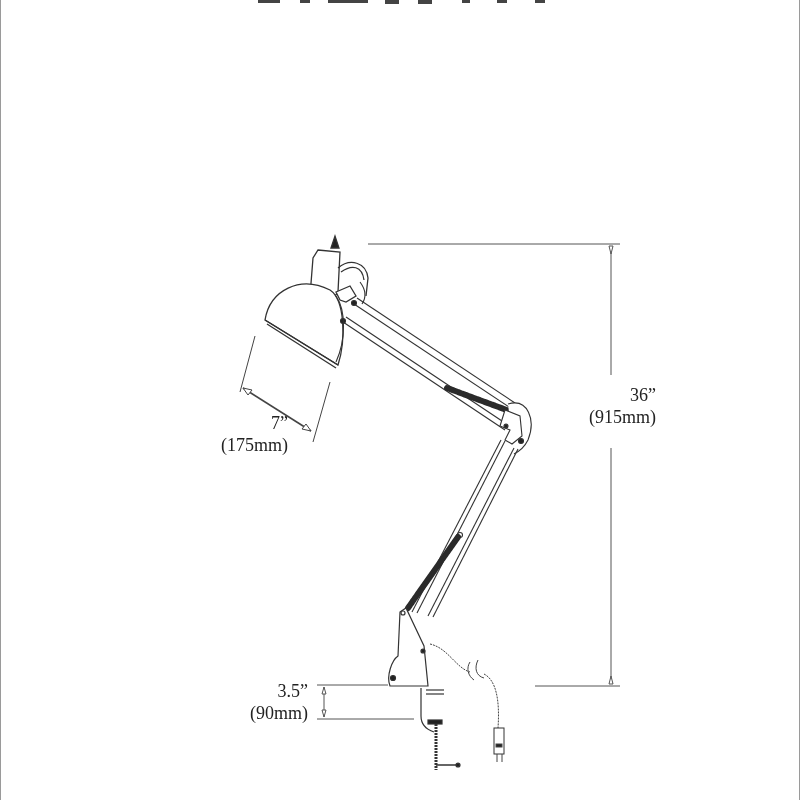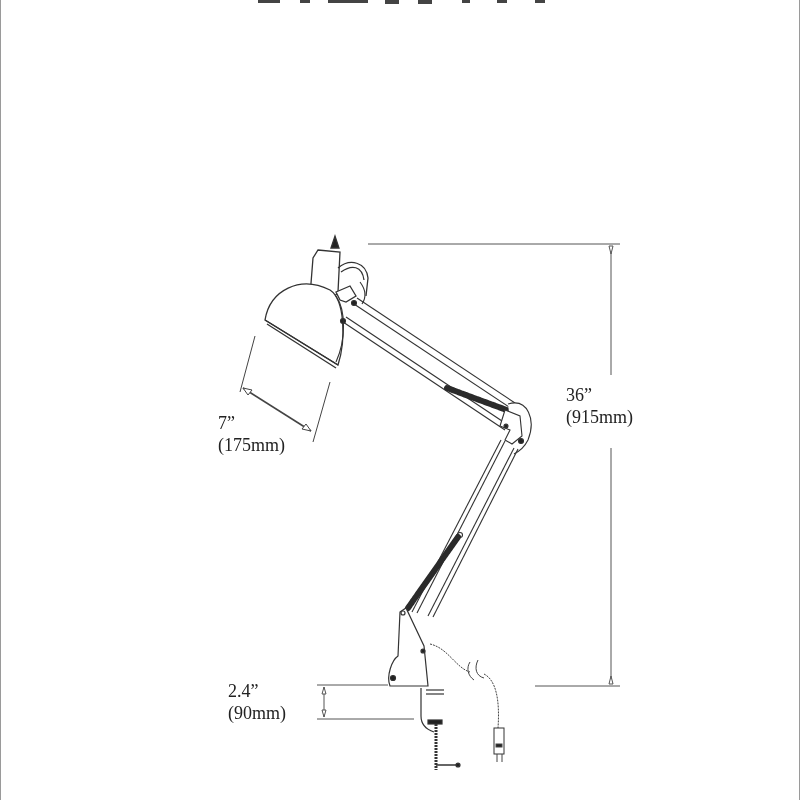--- a/index.html
+++ b/index.html
@@ -6,21 +6,21 @@
     body { width: 800px; height: 800px; position: relative; overflow: hidden; }
     .frame {
       position: absolute; left: 0; top: 0; width: 798px; height: 800px;
       border-left: 1px solid #9a9a9a; border-right: 1px solid #9a9a9a;
       box-sizing: content-box;
     }
     svg.drawing { position: absolute; left: 0; top: 0; }
     .dim-label {
       position: absolute;
       font-family: "Liberation Serif", "DejaVu Serif", serif;
-      font-size: 18px; color: #222; text-align: left; line-height: 22px;
+      font-size: 18px; color: #222; text-align: right; line-height: 22px;
       white-space: nowrap;
     }
   </style>
 </head>
 <body>
 
 <div class="frame"></div>
 
 <svg class="drawing" width="800" height="800" viewBox="0 0 800 800">
 
@@ -135,15 +135,15 @@
   <div>7”</div>
   <div>(175mm)</div>
 </div>
 
 <div class="dim-label" style="left:566px; top:384px; width:90px;">
   <div>36”</div>
   <div>(915mm)</div>
 </div>
 
 <div class="dim-label" style="left:228px; top:680px; width:80px;">
-  <div>2.4”</div>
+  <div>3.5”</div>
   <div>(90mm)</div>
 </div>
 
 </body></html>

